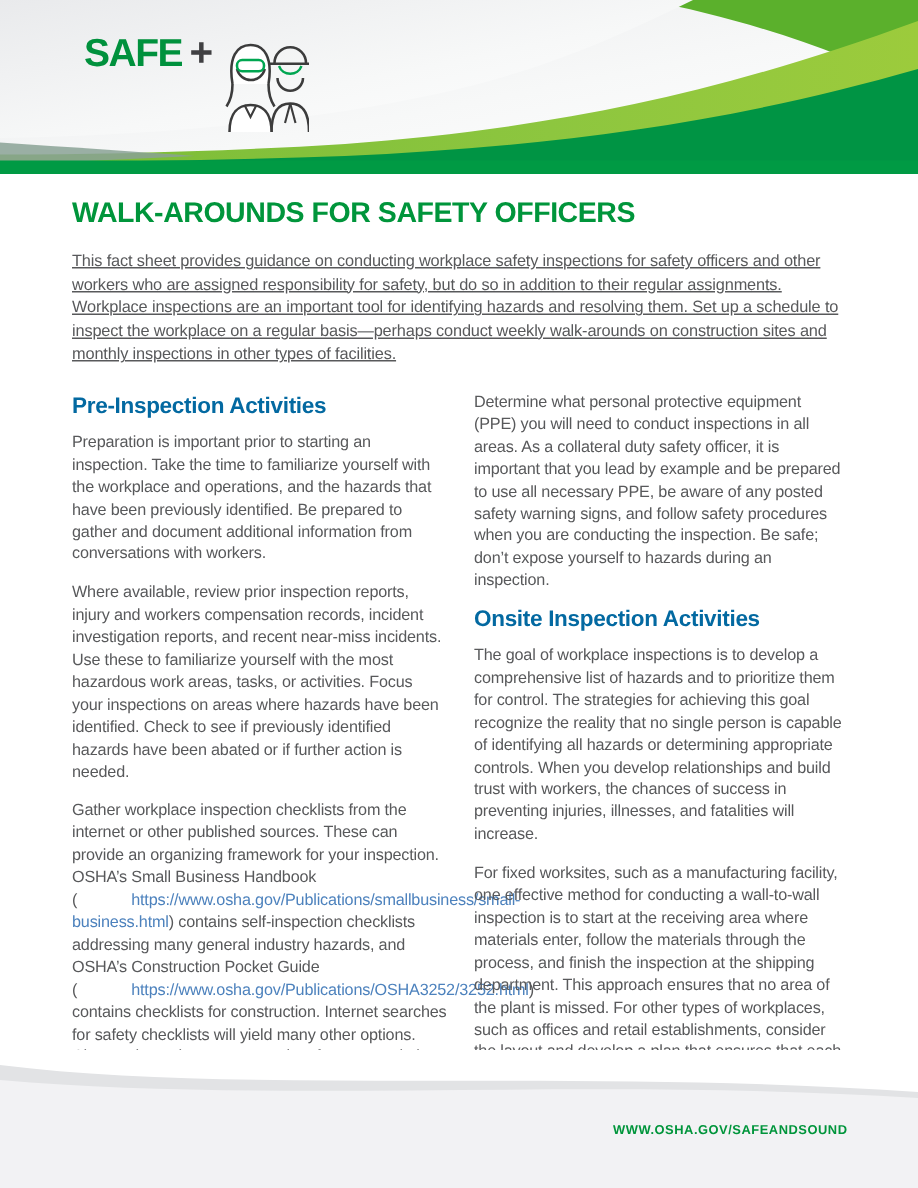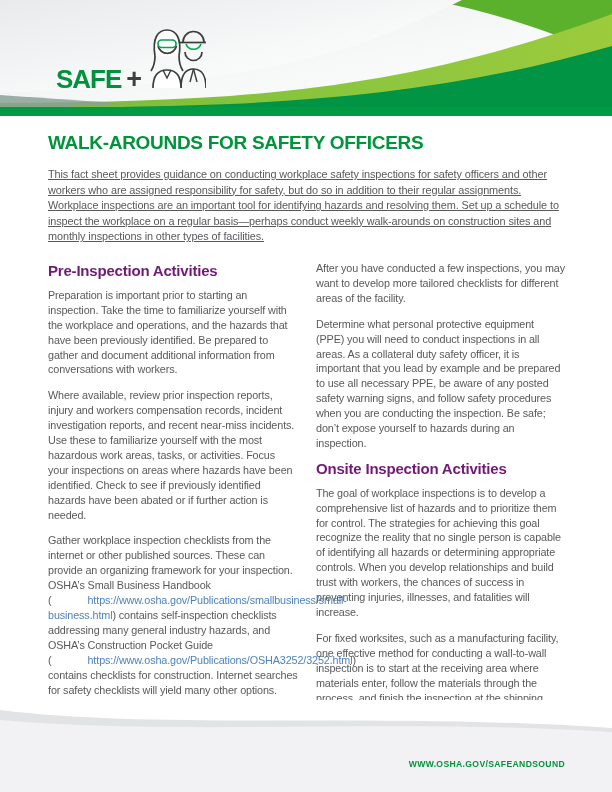--- a/index.html
+++ b/index.html
@@ -1,41 +1,41 @@
 <!DOCTYPE html>
 <html><head>
 <meta charset="utf-8">
 <style>
   html,body{margin:0;padding:0;}
   body{width:612px;height:792px;background:#ffffff;font-family:"Liberation Sans",sans-serif;}
   .page{position:relative;width:612px;height:792px;overflow:hidden;background:#ffffff;}
 
   
   .header-graphic{position:absolute;top:0;left:0;width:612px;height:116px;}
-  .logo{position:absolute;top:24px;left:56px;display:flex;align-items:flex-end;z-index:5;}
+  .logo{position:absolute;top:24px;left:56px;display:flex;align-items:flex-start;z-index:5;}
   .logo-text{display:flex;flex-direction:column;line-height:0.92;}
   .logo-row{display:flex;align-items:center;}
   .logo-word{font-size:26px;font-weight:700;letter-spacing:-1px;color:#00913d;}
   .logo-plus{font-size:27px;font-weight:700;color:#404042;margin-left:5px;line-height:0.8;}
   .workers-icon{margin-left:4px;margin-top:2px;}
 
   
   .content{position:absolute;left:48px;top:132px;width:517px;color:#58595b;}
   .doc-title{font-size:19px;font-weight:700;color:#00953b;letter-spacing:-0.3px;margin:0 0 13px 0;}
   .intro{font-size:10.9px;line-height:15.6px;letter-spacing:-0.1px;margin:0 0 16px 0;text-decoration:underline;}
   .columns{display:flex;gap:18px;}
   .col{width:250px;font-size:10.8px;line-height:14.9px;letter-spacing:-0.12px;}
   .col p{margin:0 0 11px 0;}
-  .section-heading{font-size:15px;font-weight:700;color:#701a75;letter-spacing:-0.2px;margin:0 0 9px 0;}
+  .section-heading{font-size:15px;font-weight:700;color:#0369a1;letter-spacing:-0.2px;margin:0 0 9px 0;}
   .col .section-heading{margin-top:3px;}
   a.inline-link{color:#4d82bd;text-decoration:none;margin-left:36px;}
 
   
   .footer-graphic{position:absolute;bottom:0;left:0;width:612px;height:92px;}
-  .footer-url{position:absolute;right:47px;bottom:23px;font-size:8.6px;font-weight:700;color:#00953b;letter-spacing:0.35px;z-index:5;}
+  .footer-url{position:absolute;right:47px;bottom:34px;font-size:8.6px;font-weight:700;color:#00953b;letter-spacing:0.35px;z-index:5;}
 </style>
 </head>
 <body>
 
 <div class="page">
 
   <svg class="header-graphic" viewBox="0 0 612 116" preserveAspectRatio="none" aria-hidden="true">
     <defs>
       <linearGradient id="grayBg" x1="0" y1="0" x2="1" y2="1">
         <stop offset="0" stop-color="#e9eaec"></stop>
@@ -98,21 +98,20 @@
     <div class="columns">
       <div class="col">
         <h2 class="section-heading">Pre-Inspection Activities</h2>
         <p>Preparation is important prior to starting an inspection. Take the time to familiarize yourself with the workplace and operations, and the hazards that have been previously identified. Be prepared to gather and document additional information from conversations with workers.</p>
         <p>Where available, review prior inspection reports, injury and workers compensation records, incident investigation reports, and recent near-miss incidents. Use these to familiarize yourself with the most hazardous work areas, tasks, or activities. Focus your inspections on areas where hazards have been identified. Check to see if previously identified hazards have been abated or if further action is needed.</p>
         <p>Gather workplace inspection checklists from the internet or other published sources. These can provide an organizing framework for your inspection. OSHA’s Small Business Handbook (<a class="inline-link" href="#">https://www.osha.gov/Publications/smallbusiness/small-business.html</a>) contains self-inspection checklists addressing many general industry hazards, and OSHA’s Construction Pocket Guide (<a class="inline-link" href="#">https://www.osha.gov/Publications/OSHA3252/3252.html</a>) contains checklists for construction. Internet searches for safety checklists will yield many other options. Choose those that are appropriate for your workplace and are best able to facilitate your inspection activities. Check the internet sites of trade associations that represent your industry to obtain industry-specific checklists that can help best identify the common hazards.</p>
 
       </div>
 
       <div class="col">
-        <p>After you have conducted a few inspections, you may want to develop more tailored checklists for different areas of the facility.</p>
         <p>Determine what personal protective equipment (PPE) you will need to conduct inspections in all areas. As a collateral duty safety officer, it is important that you lead by example and be prepared to use all necessary PPE, be aware of any posted safety warning signs, and follow safety procedures when you are conducting the inspection. Be safe; don’t expose yourself to hazards during an inspection.</p>
         <h2 class="section-heading">Onsite Inspection Activities</h2>
         <p>The goal of workplace inspections is to develop a comprehensive list of hazards and to prioritize them for control. The strategies for achieving this goal recognize the reality that no single person is capable of identifying all hazards or determining appropriate controls. When you develop relationships and build trust with workers, the chances of success in preventing injuries, illnesses, and fatalities will increase.</p>
         <p>For fixed worksites, such as a manufacturing facility, one effective method for conducting a wall-to-wall inspection is to start at the receiving area where materials enter, follow the materials through the process, and finish the inspection at the shipping department. This approach ensures that no area of the plant is missed. For other types of workplaces, such as offices and retail establishments, consider the layout and develop a plan that ensures that each work area is inspected. Start with easily identifiable hazards, such as:</p>
 
       </div>
     </div>
   </div>
 
   <svg class="footer-graphic" viewBox="0 0 612 92" preserveAspectRatio="none" aria-hidden="true">

